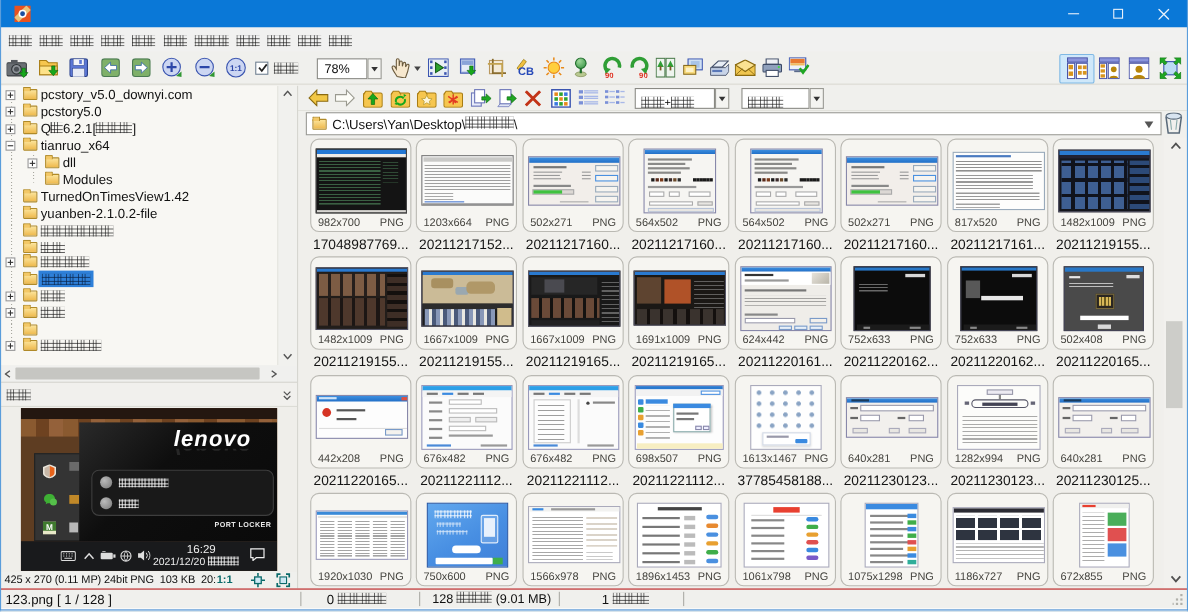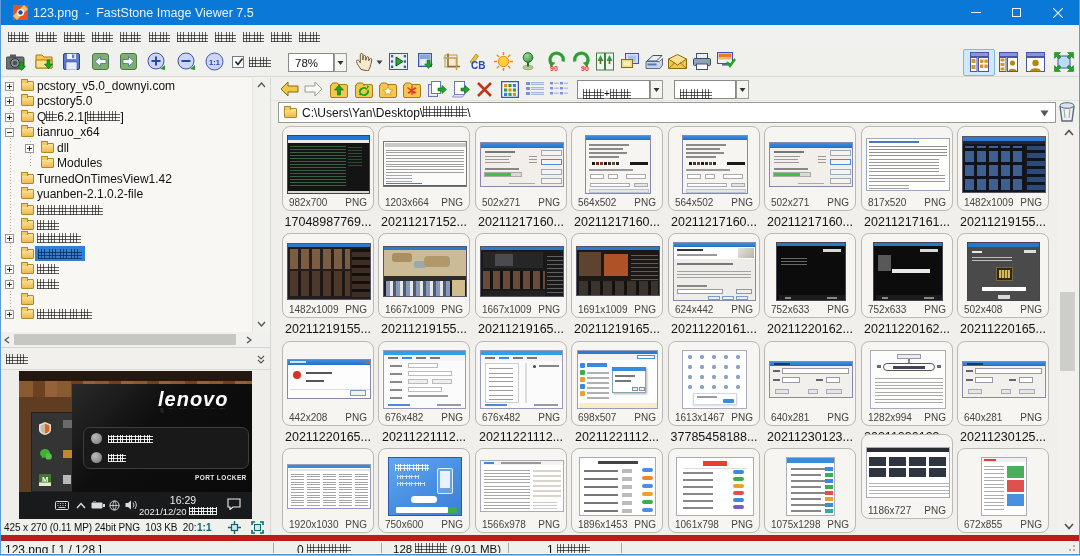--- a/index.html
+++ b/index.html
@@ -27,21 +27,20 @@
 
 <div class="ab" id="titlebar" style="left:0;top:0;width:1080px;height:25px;background:#0a78d7">
   <div class="ab" style="left:13px;top:5px;width:15px;height:15px">
     <svg width="15" height="15" viewBox="0 0 15 15">
         <rect x="0" y="0" width="15" height="15" fill="#e8521f"></rect>
         <path d="M0 11 L11 0 L15 4 L4 15 Z" fill="#e8c27a"></path>
         <circle cx="7.5" cy="7.5" r="3.6" fill="#fff"></circle>
         <circle cx="7.5" cy="7.5" r="2.2" fill="#1b4fa0"></circle>
       </svg>
   </div>
-  <div class="ab" style="left:33px;top:6px;font-size:12.5px;color:#eaf3fc">123.png&nbsp;&nbsp;-&nbsp;&nbsp;FastStone Image Viewer 7.5</div>
   <div class="ab" style="left:971px;top:12px;width:10px;height:1px;background:#e8f1fa"></div>
   <div class="ab" style="left:1012px;top:8px;width:9px;height:9px;border:1px solid #e8f1fa"></div>
   <svg class="ab" style="left:1053px;top:8px" width="10" height="10" viewBox="0 0 10 10">
       <path d="M0 0 L10 10 M10 0 L0 10" stroke="#e8f1fa" stroke-width="1.2"></path>
     </svg>
 </div>
 
 <div class="ab" id="menubar" style="left:0;top:25px;width:1080px;height:22px;background:#f1f1f0">
   <i class="z ab" style="left:8px;top:7px;width:21px"></i>
   <i class="z ab" style="left:36px;top:7px;width:21px"></i>
@@ -1086,21 +1085,21 @@
         <div class="ab" style="left:38px;top:33px;width:8px;height:3.5px;background:#e05050"></div>
         <div class="ab" style="left:38px;top:39px;width:8px;height:3.5px;background:#e8a030"></div>
         <div class="ab" style="left:38px;top:45px;width:8px;height:3.5px;background:#3a8ae0"></div>
         <div class="ab" style="left:38px;top:51px;width:8px;height:3.5px;background:#2fae9a"></div>
       </div>
       <div class="dm">
         <span>1075x1298</span>
         <span>PNG</span>
       </div>
     </div>
-<div class="ca" style="left:591px;top:309px">
+<div class="ca" style="left:591px;top:323px">
       <div class="tm" style="left:4px;top:12px;width:84px;height:51px;background:#fff;border:1px solid #aab;overflow:hidden">
         <div class="ab" style="left:0;top:0;width:84px;height:4px;background:#2b2b33"></div>
         <div class="ab" style="left:2px;top:7px;width:80px;height:22px;background:repeating-linear-gradient(0deg,transparent 0 9px,#fff 9px 11px),repeating-linear-gradient(90deg,#2e3440 0 17px,#fff 17px 20px)"></div>
         <div class="ab" style="left:2px;top:32px;width:80px;height:14px;background:repeating-linear-gradient(0deg,rgba(90,90,90,.45) 0 1px,transparent 1px 3.4px)"></div>
       </div>
       <div class="dm">
         <span>1186x727</span>
         <span>PNG</span>
       </div>
     </div>
@@ -1124,21 +1123,21 @@
       <path d="M1 6 L5 1.5 9 6" fill="none" stroke="#505050" stroke-width="1.6"></path>
     </svg>
     <div class="ab" style="left:2px;top:167px;width:15px;height:79px;background:#cdcdc9"></div>
     <svg class="ab" style="left:6px;top:398px" width="10" height="7" viewBox="0 0 10 7">
       <path d="M1 1 L5 5.5 9 1" fill="none" stroke="#505050" stroke-width="1.6"></path>
     </svg>
   </div>
 
 <div class="ab" style="left:270px;top:78px;width:1px;height:457px;background:#d6d6d0"></div>
 
-<div class="ab" id="status" style="left:0;top:535px;width:1080px;height:18px;background:#f0f0ed;border-top:6px solid #b91c1c;font-size:12px;color:#111">
+<div class="ab" id="status" style="left:0;top:535px;width:1080px;height:18px;background:#f0f0ed;border-top:1px solid #b91c1c;font-size:12px;color:#111">
   <span class="ab" style="left:5px;top:2px">123.png [ 1 / 128 ]</span>
   <div class="sep" style="left:273px;top:2px;height:13px"></div>
   <span class="ab" style="left:297px;top:2px">0 <i class="z" style="width:44px"></i></span>
   <div class="sep" style="left:381px;top:2px;height:13px"></div>
   <span class="ab" style="left:393px;top:2px;font-size:11.5px">128 <i class="z" style="width:32px"></i> (9.01 MB)</span>
   <div class="sep" style="left:508px;top:2px;height:13px"></div>
   <span class="ab" style="left:547px;top:2px">1 <i class="z" style="width:33px"></i></span>
   <div class="sep" style="left:621px;top:2px;height:13px"></div>
   <svg class="ab" style="left:1066px;top:4px" width="10" height="10" viewBox="0 0 10 10">
       <g fill="#b0b0aa">

